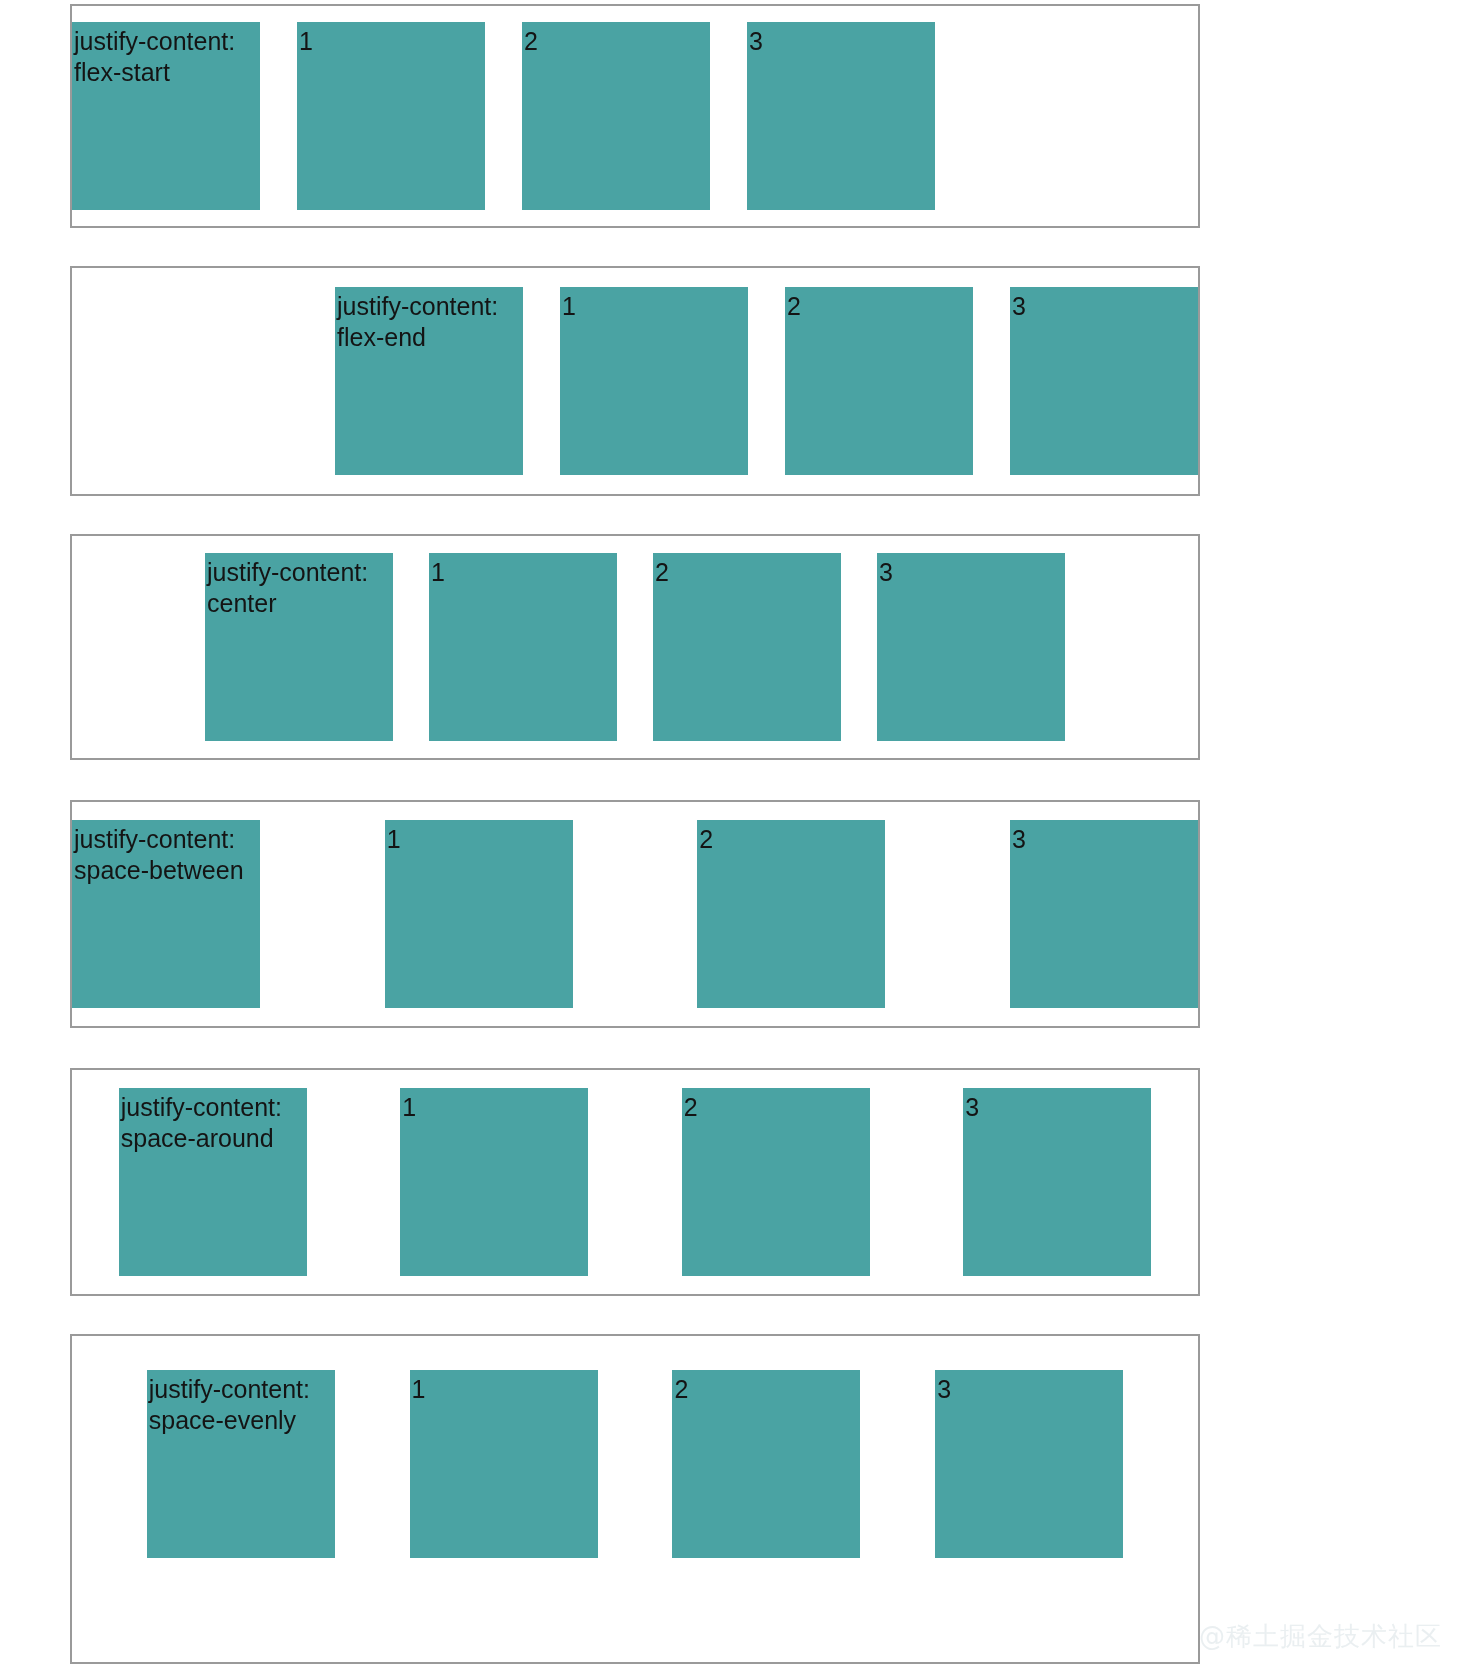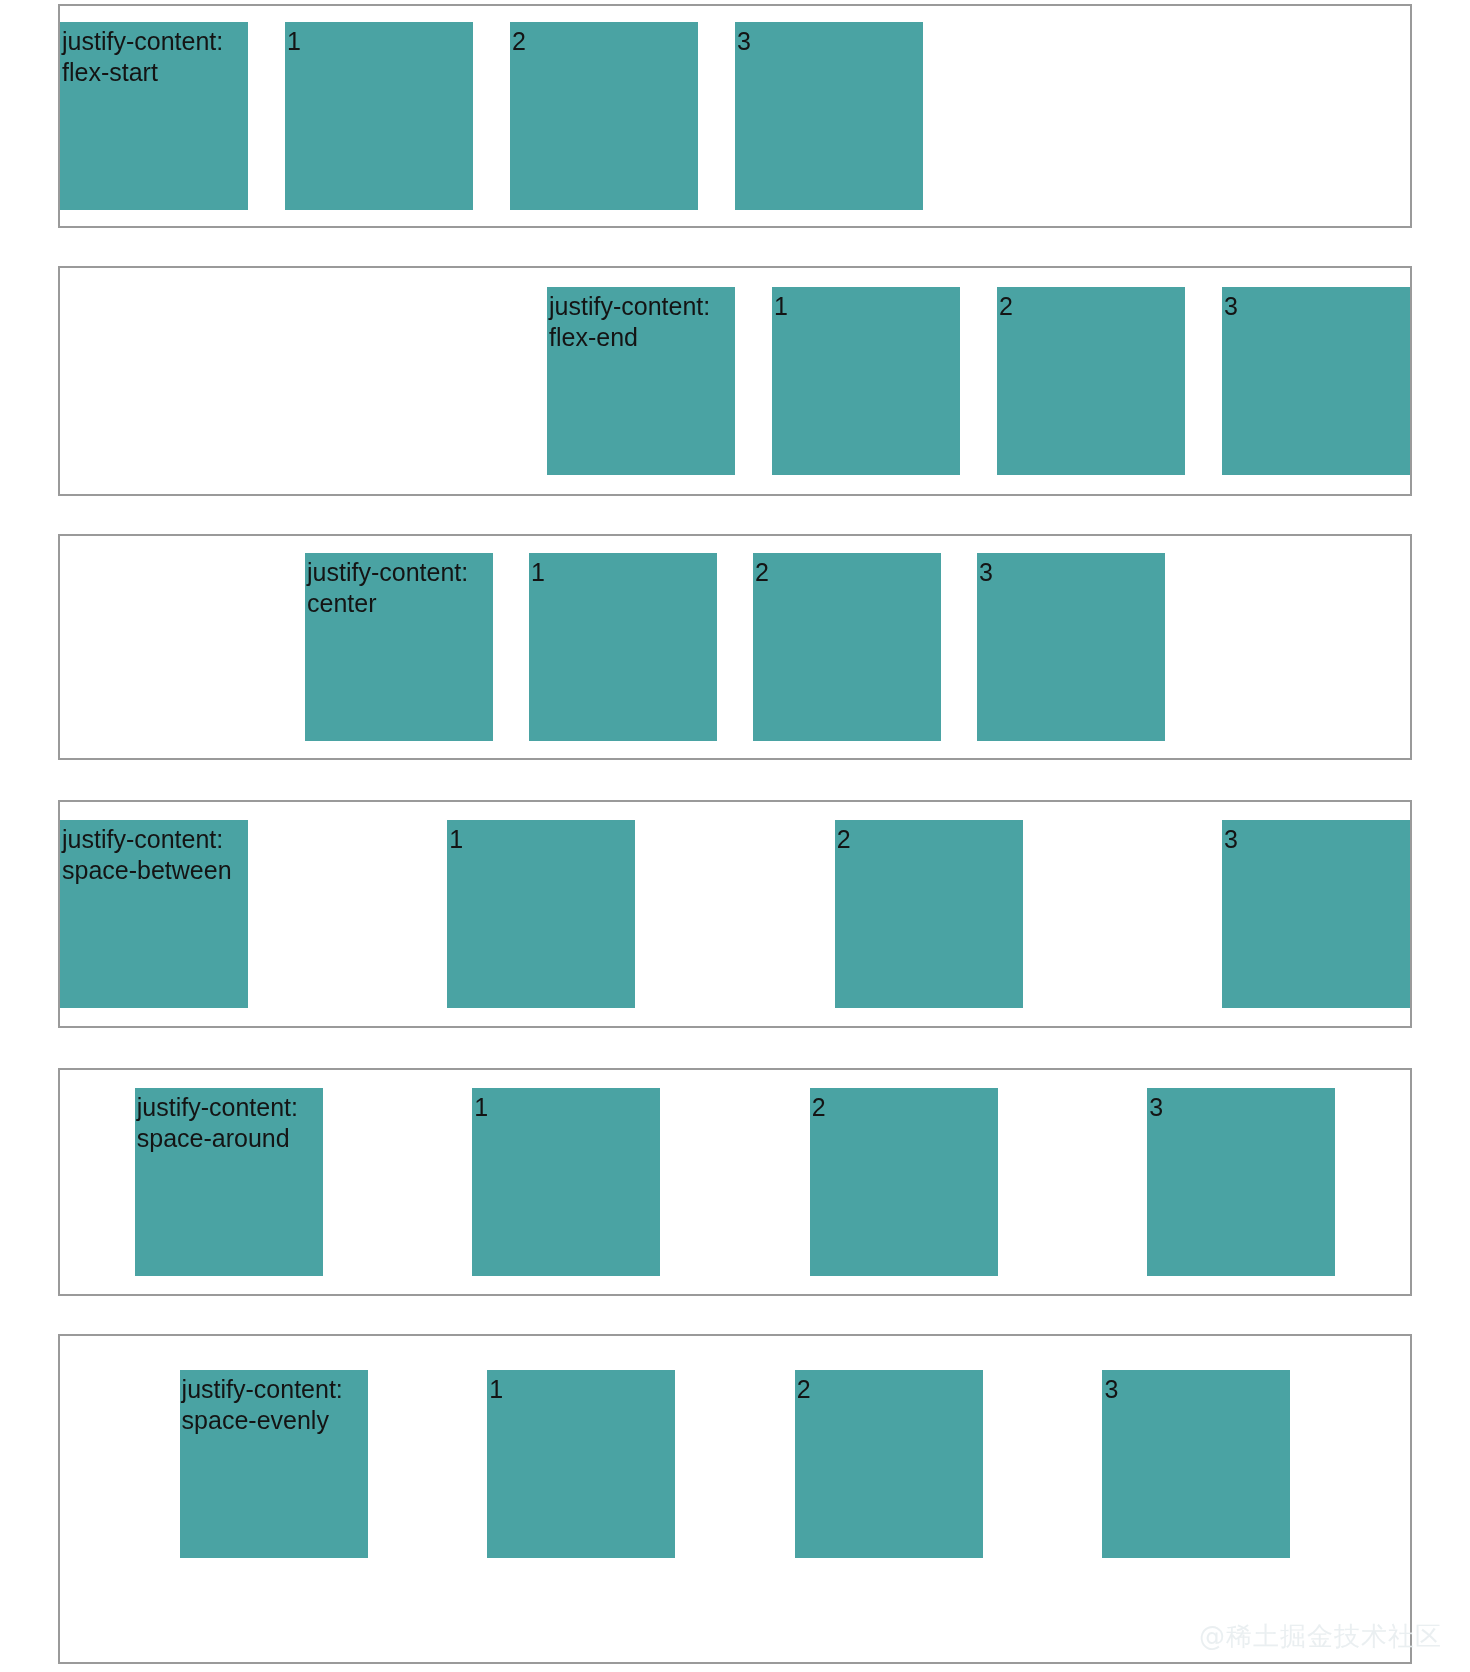--- a/index.html
+++ b/index.html
@@ -17,22 +17,22 @@
 
   .demo-stack {
     position: absolute;
     left: 0;
     top: 0;
     width: 1470px;
   }
 
   .flex-container {
     position: absolute;
-    left: 58px;
-    width: 1354px;
+    left: 70px;
+    width: 1130px;
     border: 2px solid #9a9a9a;
     background: #ffffff;
     box-sizing: border-box;
     display: flex;
     flex-direction: row;
     align-items: center;
   }
 
   .flex-container.jc-flex-start   { justify-content: flex-start;   top: 4px;    height: 224px; }
   .flex-container.jc-flex-end     { justify-content: flex-end;     top: 266px;  height: 230px; }

